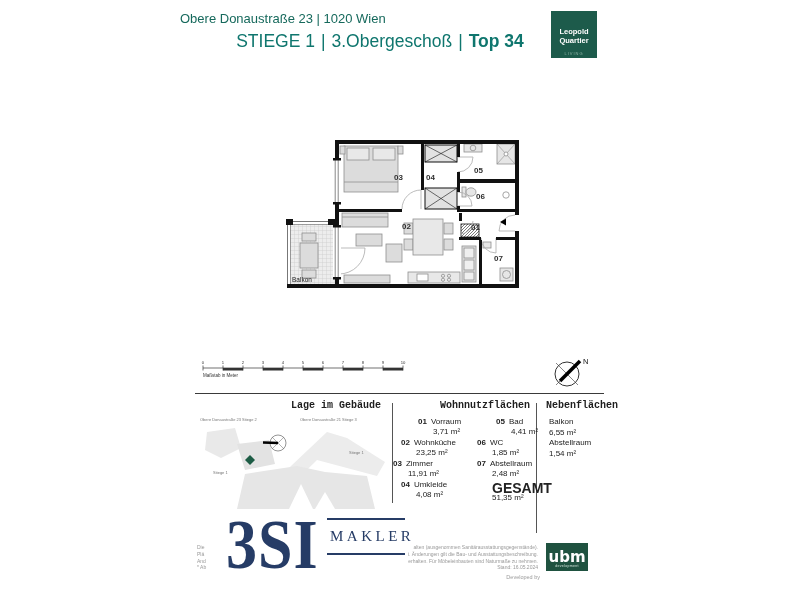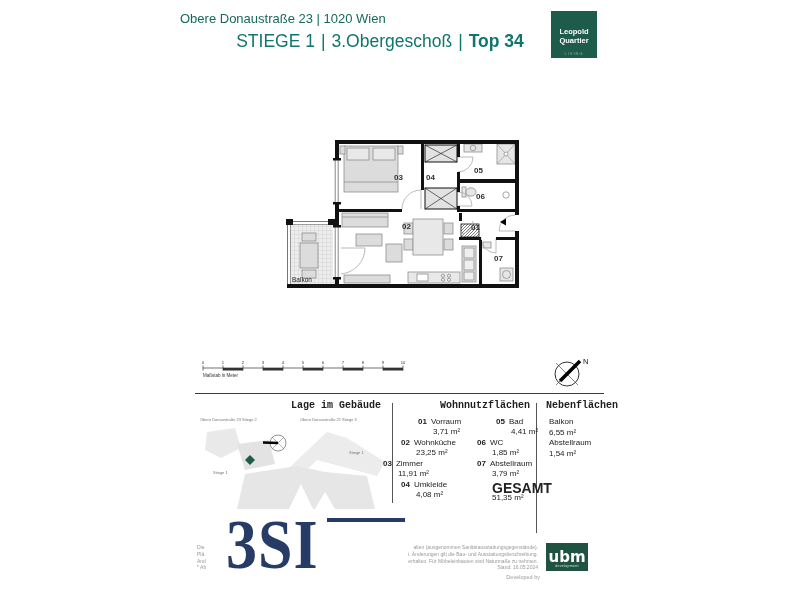--- a/index.html
+++ b/index.html
@@ -300,55 +300,56 @@
 </svg>
 
 <div class="abs entry" style="left:418px;top:417px">
   <div><span class="num">01</span><span>Vorraum</span></div>
   <div class="area">3,71 m²</div>
 </div>
 <div class="abs entry" style="left:401px;top:438px">
   <div><span class="num">02</span><span>Wohnküche</span></div>
   <div class="area">23,25 m²</div>
 </div>
-<div class="abs entry" style="left:383px;top:459px">
+<div class="abs entry" style="left:393px;top:459px">
   <div><span class="num">03</span><span>Zimmer</span></div>
   <div class="area">11,91 m²</div>
 </div>
 <div class="abs entry" style="left:401px;top:480px">
   <div><span class="num">04</span><span>Umkleide</span></div>
   <div class="area">4,08 m²</div>
 </div>
 <div class="abs entry" style="left:496px;top:417px">
   <div><span class="num">05</span><span>Bad</span></div>
   <div class="area">4,41 m²</div>
 </div>
 <div class="abs entry" style="left:477px;top:438px">
   <div><span class="num">06</span><span>WC</span></div>
   <div class="area">1,85 m²</div>
 </div>
 <div class="abs entry" style="left:477px;top:459px">
   <div><span class="num">07</span><span>Abstellraum</span></div>
-  <div class="area">3,79 m²</div>
+  <div class="area">2,48 m²</div>
 </div>
 <div class="abs entry total" style="left:492px;top:483px">
   <div class="tl">GESAMT</div>
   <div>51,35 m²</div>
 </div>
 
 <div class="abs neben" style="left:549px;top:417px">
   <div>Balkon</div>
   <div>6,55 m²</div>
   <div>Abstellraum</div>
   <div>1,54 m²</div>
 </div>
 
 <div class="abs tsi-big">3SI</div>
 <div class="abs makler">
   <div class="rule"></div>
+  <div class="mk">MAKLER</div>
   <div class="rule"></div>
 </div>
 
 <div class="abs fineL">
   <div>Die</div>
   <div>Plä</div>
   <div>And</div>
   <div>* Ab</div>
 </div>
 <div class="abs fineR">

